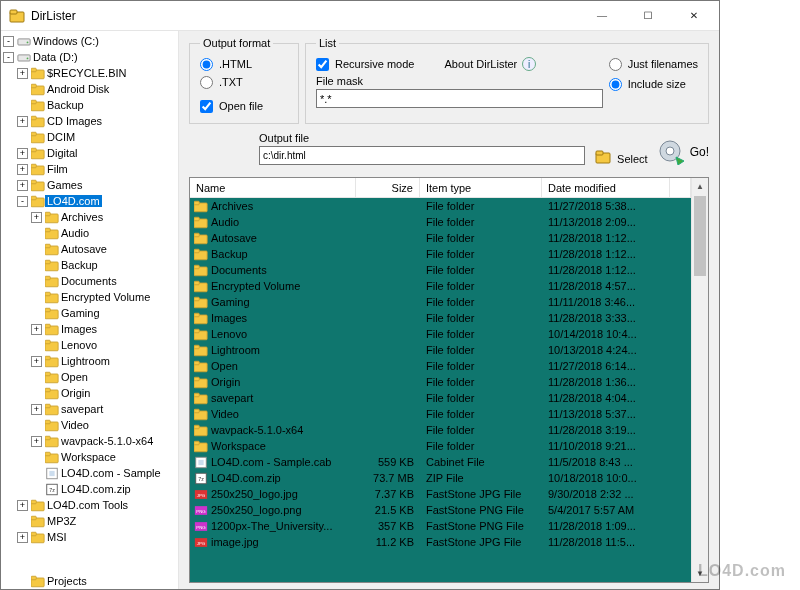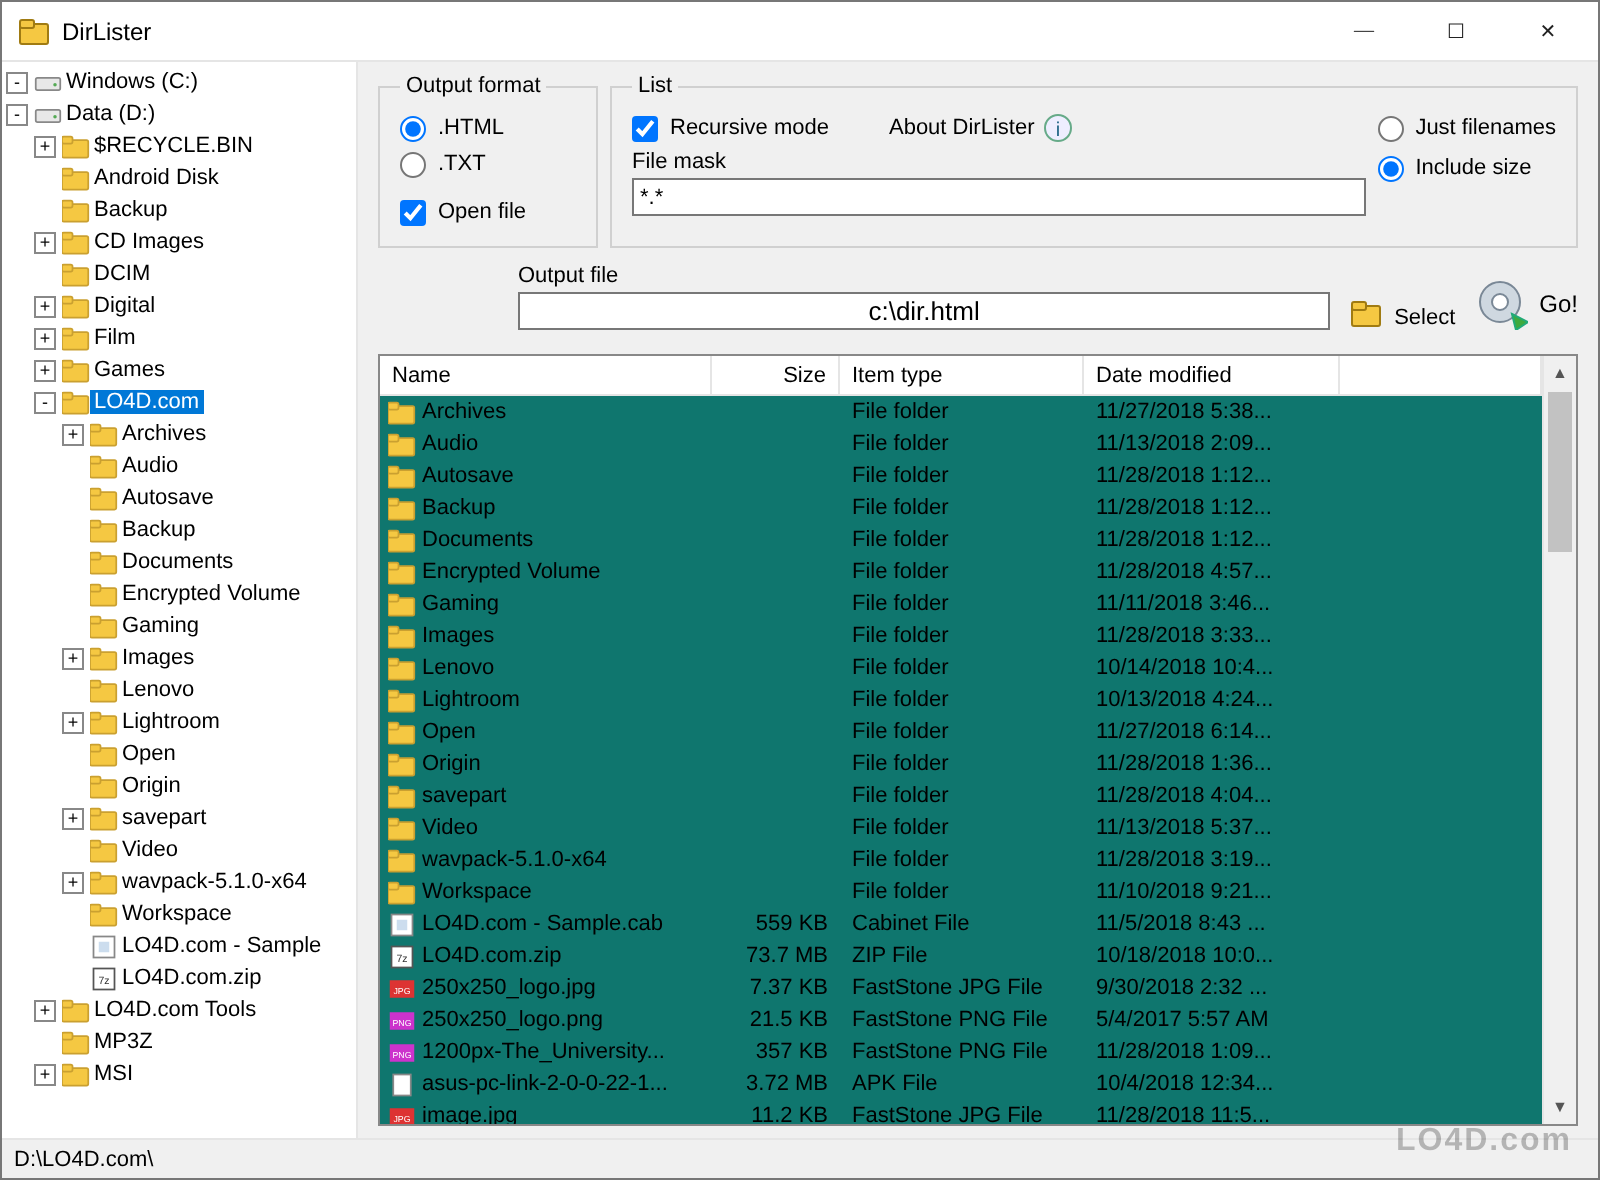--- a/index.html
+++ b/index.html
@@ -5,21 +5,21 @@
 * { box-sizing: border-box; margin: 0; padding: 0; }
 body {
   font-family: "Segoe UI", Tahoma, sans-serif;
   font-size: 11px;
   background: #fff;
   overflow: hidden;
   width: 800px;
   height: 590px;
 }
 .window {
-  width: 800px; height: 590px;
+  width: 720px; height: 590px;
   border: 1px solid #777;
   display: flex; flex-direction: column;
   background: #fff;
 }
 .titlebar {
   height: 30px; display: flex; align-items: center;
   padding: 0 2px 0 8px; background: #fff;
   border-bottom: 1px solid #e5e5e5;
 }
 .titlebar .title { flex: 1; font-size: 12px; }
@@ -39,21 +39,21 @@
 legend { padding:0 3px; font-size:11px; }
 .radio-row, .check-row { display:flex; align-items:center; height:18px; gap:4px;}
 input[type=radio],input[type=checkbox]{margin:0 2px 0 0;}
 .list-group{flex:1; display:flex; gap:6px;}
 .list-col{display:flex;flex-direction:column;gap:2px;}
 .filemask{display:flex;flex-direction:column;gap:2px;flex:1;}
 .filemask input{width:100%;height:19px;border:1px solid #777;padding:1px 3px;font-size:11px;}
 .about-link{display:flex;align-items:center;gap:4px;font-size:11px;cursor:pointer;white-space:nowrap;}
 .output-row{display:flex;align-items:flex-end;gap:10px;margin:8px 10px 8px 70px;}
 .output-row .of-wrap{display:flex;flex-direction:column;gap:2px;flex:1;}
-.output-row input{height:19px;border:1px solid #777;padding:1px 3px;font-size:13px;text-align:center;}
+.output-row input{height:19px;border:1px solid #777;padding:1px 3px;font-size:10px;}
 .btn-link{display:flex;align-items:flex-end;gap:4px;cursor:pointer;font-size:11px;}
 .gear-btn{display:flex;align-items:center;gap:6px;cursor:pointer;font-size:12px;}
 .table-wrap{flex:1;border:1px solid #888;margin:4px 10px 6px 0;background:#0f766e;display:flex;overflow:hidden;}
 .table{flex:1;overflow:hidden;}
 .thead{display:flex;background:#fff;border-bottom:1px solid #e5e5e5;height:20px;}
 .th{border-right:1px solid #e5e5e5;padding:3px 6px;font-size:11px;display:flex;align-items:center;background:#fff;}
 .th.name{width:166px;}
 .th.size{width:64px;justify-content:flex-end;}
 .th.type{width:122px;}
 .th.date{width:128px;}
@@ -697,49 +697,35 @@
                   </svg>
                   <span>1200px-The_University...</span>
                 </div>
                 <div class="td size">357 KB</div>
                 <div class="td type">FastStone PNG File</div>
                 <div class="td date">11/28/2018 1:09...</div>
               </div>
               <div class="tr">
                 <div class="td name">
                   <svg class="file-ico" viewBox="0 0 16 14">
-                    <rect x="3" y="1" width="10" height="12" fill="#fff" stroke="#888"></rect>
-                  </svg>
-                  <span>asus-pc-link-2-0-0-22-1...</span>
-                </div>
-                <div class="td size">3.72 MB</div>
-                <div class="td type">APK File</div>
-                <div class="td date">10/4/2018 12:34...</div>
-              </div>
-              <div class="tr">
-                <div class="td name">
-                  <svg class="file-ico" viewBox="0 0 16 14">
                     <rect x="1" y="2" width="14" height="10" fill="#d33"></rect>
                     <text x="8" y="10" text-anchor="middle" font-size="5" fill="#fff">JPG</text>
                   </svg>
                   <span>image.jpg</span>
                 </div>
                 <div class="td size">11.2 KB</div>
                 <div class="td type">FastStone JPG File</div>
                 <div class="td date">11/28/2018 11:5...</div>
               </div>
             </div>
         </div>
         <div class="vscroll">
           <div class="arr" style="top:0">▲</div>
           <div class="thumb"></div>
           <div class="arr" style="bottom:0">▼</div>
         </div>
       </div>
     </div>
   </div>
 
-  <div class="statusbar">
-    <span>D:\LO4D.com\</span>
-  </div>
 </div>
 
 <div class="watermark">LO4D.com</div>
 
 </body></html>

